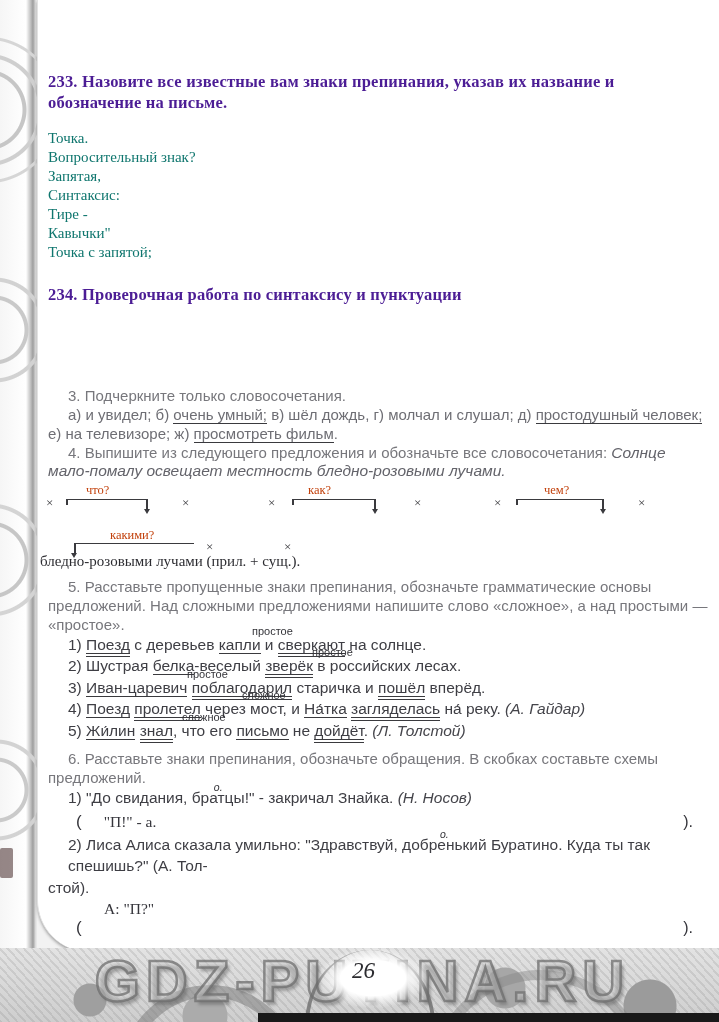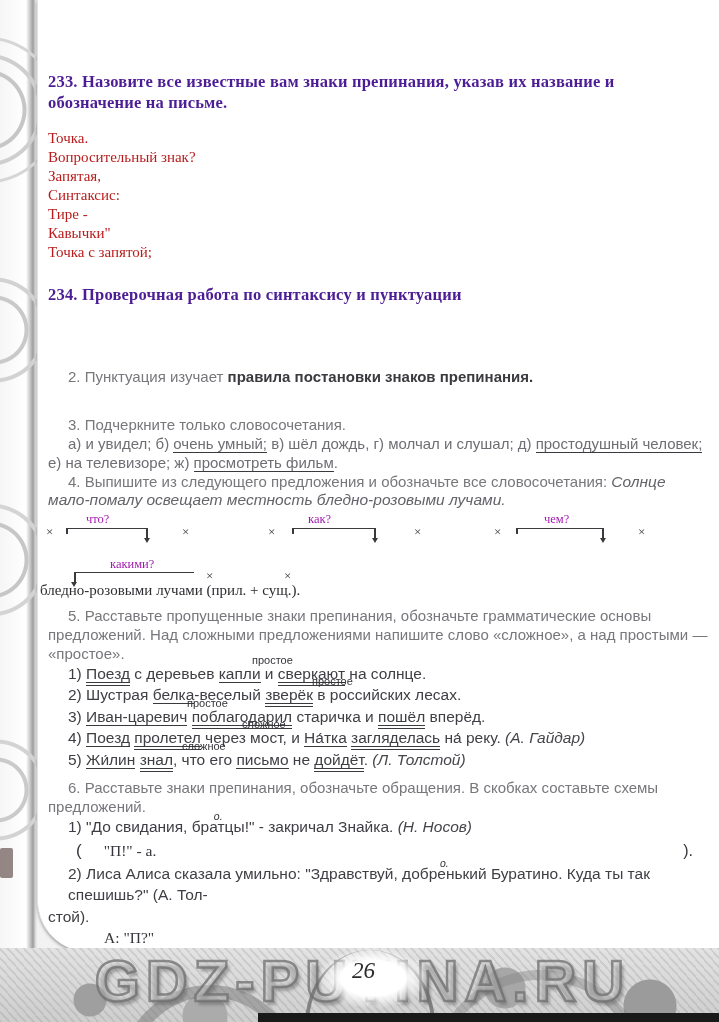--- a/index.html
+++ b/index.html
@@ -53,36 +53,36 @@
   }
 
   .hdr { font-family:"Liberation Serif", serif; font-weight:bold; font-size:16.5px; line-height:21px; color:#4c1d95; letter-spacing:.2px; }
   .printed { font-size:15px; line-height:19px; color:#77777c; margin:0; }
   .indent { text-indent:20px; }
   .hw-bold { font-weight:bold; color:#3a3a3f; }
   .hw-italic { font-style:italic; font-size:15.5px; color:#35353b; }
   .auth { font-style:italic; color:#45454b; }
 
   .ans233 { margin-top:14px; }
-  .ans233 div { font-family:"Liberation Serif", serif; font-size:15px; line-height:19px; color:#b91c1c; }
+  .ans233 div { font-family:"Liberation Serif", serif; font-size:15px; line-height:19px; color:#0f766e; }
 
   .h234 { margin-top:22px; }
   .qline { margin-top:12px; font-size:15px; }
   .qline .prompt { color:#77777c; margin-left:20px; }
   .qline .answer { font-size:15px; }
   .raised { position:relative; top:-7px; }
   .gap34 { height:34px; } .gap26 { height:26px; }
 
   .u1 { border-bottom:1.5px solid #3a3a3e; }
   .u2 { border-bottom:4px double #3a3a3e; }
   .uw { text-decoration:underline; text-decoration-style:wavy; text-decoration-color:#45454b; text-underline-offset:2px; }
 
   
   .diagram { position:relative; height:88px; margin:2px 0 0 -4px; }
-  .dlabel { position:absolute; font-family:"Liberation Serif", serif; font-size:12.5px; color:#a21caf; }
+  .dlabel { position:absolute; font-family:"Liberation Serif", serif; font-size:12.5px; color:#c2410c; }
   .dline { position:absolute; font-family:"Liberation Serif", serif; font-size:15px; color:#2d2d32; white-space:nowrap; }
   .xmark { position:absolute; font-family:"Liberation Serif", serif; font-size:13px; color:#3a3a3e; }
   .br { position:absolute; border-top:1.6px solid #3a3a3e; height:9px; }
   .tickL { position:absolute; left:0; top:0; width:1.6px; height:5px; background:#3a3a3e; }
   .arrowD { position:absolute; right:0; top:0; width:1.6px; height:9px; background:#3a3a3e; }
   .arrowD::after { content:""; position:absolute; left:-2.8px; top:9px; border-left:3.5px solid transparent; border-right:3.5px solid transparent; border-top:5px solid #3a3a3e; }
   .arrowDl { position:absolute; left:0; top:0; width:1.6px; height:9px; background:#3a3a3e; }
   .arrowDl::after { content:""; position:absolute; left:-2.8px; top:9px; border-left:3.5px solid transparent; border-right:3.5px solid transparent; border-top:5px solid #3a3a3e; }
 
   
@@ -120,24 +120,20 @@
     <div>Синтаксис:</div>
     <div>Тире -</div>
     <div>Кавычки"</div>
     <div>Точка с запятой;</div>
   </div>
 
   <p class="hdr h234"><span>234.</span> <span>Проверочная работа по синтаксису и пунктуации</span></p>
 
   <div class="gap34"></div>
 
-  <div class="qline">
-    <span class="prompt">2. Пунктуация изучает</span>
-    <span class="answer hw-bold">правила постановки знаков препинания.</span>
-  </div>
   <div class="gap26"></div>
 
   <p class="printed indent" style="margin-top:4px">3. Подчеркните только словосочетания.</p>
   <p class="printed indent" style="margin-top:0; line-height:19.5px; color:#6e6e74"><span>а) и увидел; б) </span><span class="u1">очень умный;</span><span> в) шёл дождь, г) молчал и слушал; д) </span><span class="u1">простодушный человек;</span><span> е) на телевизоре; ж) </span><span class="u1">просмотреть фильм</span><span>.</span></p>
 
   <p class="printed indent" style="margin-top:0; line-height:18.5px"><span>4. Выпишите из следующего предложения и обозначьте все словосочетания:</span> <i class="hw-italic" style="color:#63636a">Солнце мало-помалу освещает местность бледно-розовыми лучами.</i></p>
 
   <div class="diagram">
     <span class="dlabel" style="left:42px;top:0">что?</span>
     <span class="dlabel" style="left:264px;top:0">как?</span>

